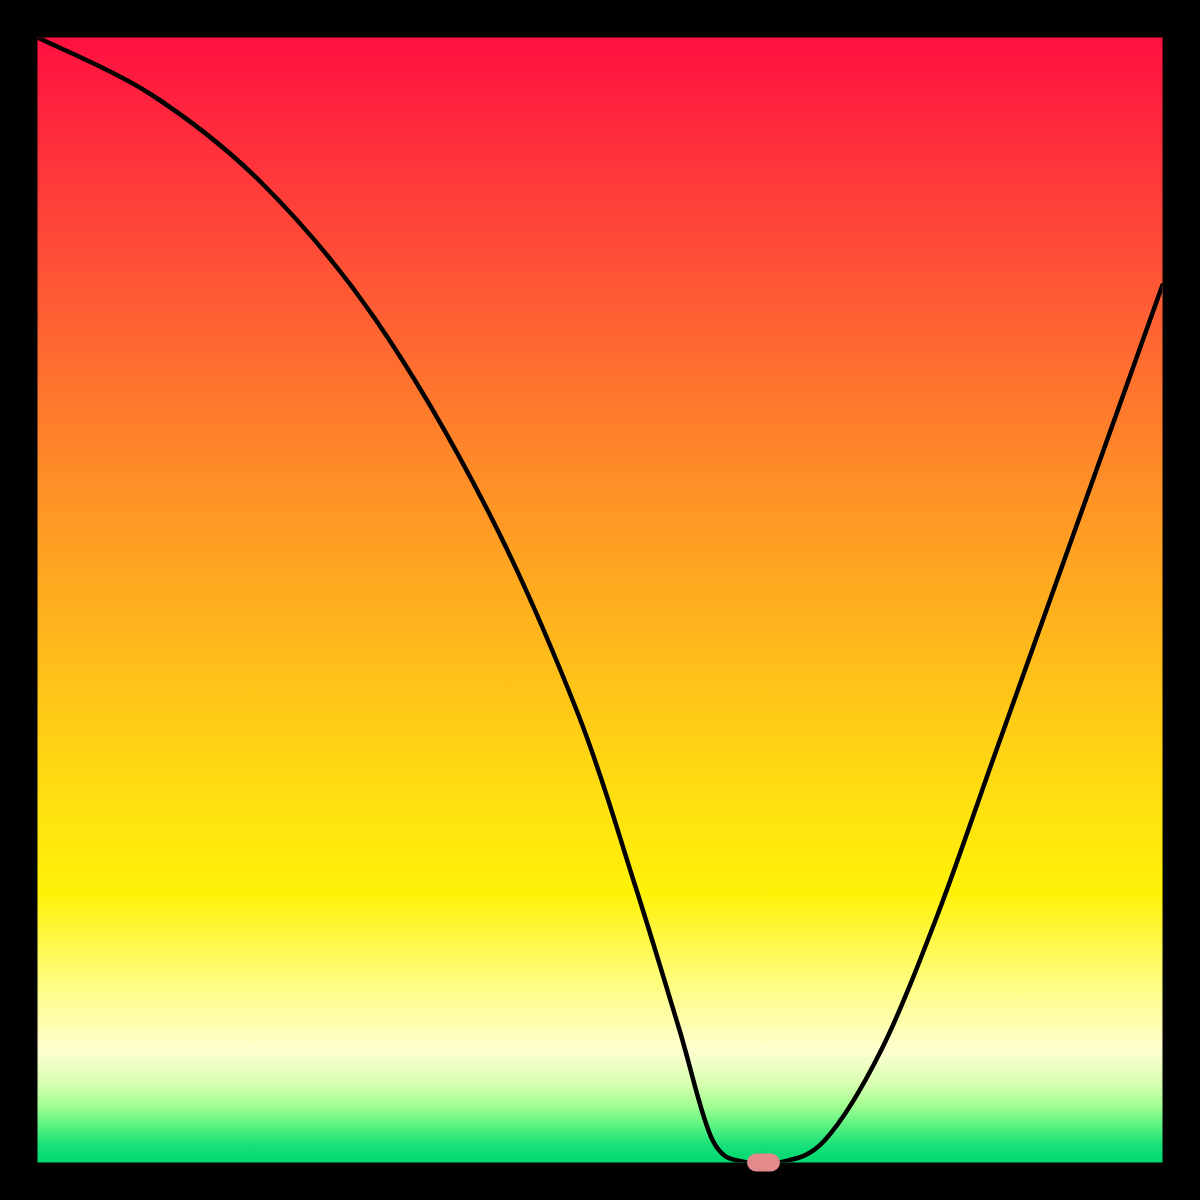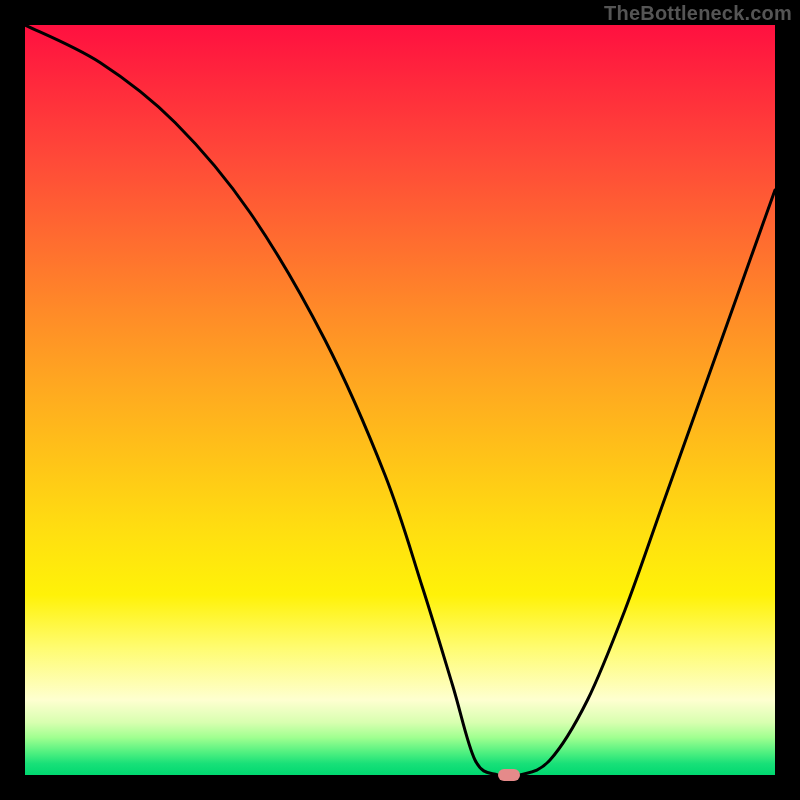--- a/index.html
+++ b/index.html
@@ -67,21 +67,20 @@
     border-radius: 6px;
     background: #e58a8a;
     transform: translate(-50%, -50%);
   }
 </style>
 </head>
 <body>
 
 <div class="wrap">
 
-  <div class="attribution">TheBottleneck.com</div>
 
   <div class="plot">
 
     <svg class="curve" viewBox="0 0 750 750" preserveAspectRatio="none">
       <path d="M 0 0 C 12.5 6.25, 50 21.25, 75 37.5 C 100 53.75, 125 72.5, 150 97.5 C 175 122.5, 200 151.25, 225 187.5 C 250 223.75, 277.5 271.25000000000006, 300 315.00000000000006 C 322.5 358.75000000000006, 343.75 408.75, 360 450 C 376.25 491.25, 386.25 527.5, 397.5 562.5 C 408.75 597.5, 418.74999999999994 631.25, 427.49999999999994 660 C 436.24999999999994 688.75, 442.5 720, 450 735 C 457.5 750, 465 747.5, 472.5 750 C 480 752.5, 486.25 752.5, 495 750 C 503.75 747.5, 513.75 747.5, 525 735 C 536.25 722.5, 550 700, 562.5 675 C 575 650, 587.5 617.5, 600 585 C 612.5 552.5, 625 515, 637.5 480 C 650 445, 662.5 410, 675 375 C 687.5 340, 700 305, 712.5 270 C 725 235, 743.75 182.5, 750 165" fill="none" stroke="#000" stroke-width="3" stroke-linecap="round"></path>
     </svg>
 
     <div class="marker" style="left: 483.75px; top: 750px; background: rgb(229, 138, 138);"></div>
 
   </div>

